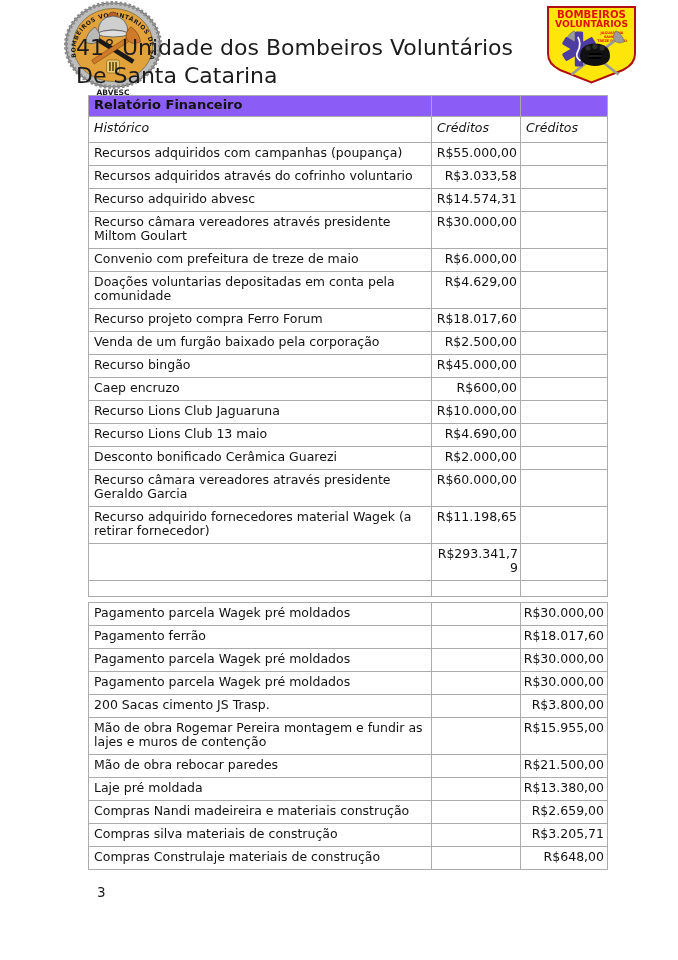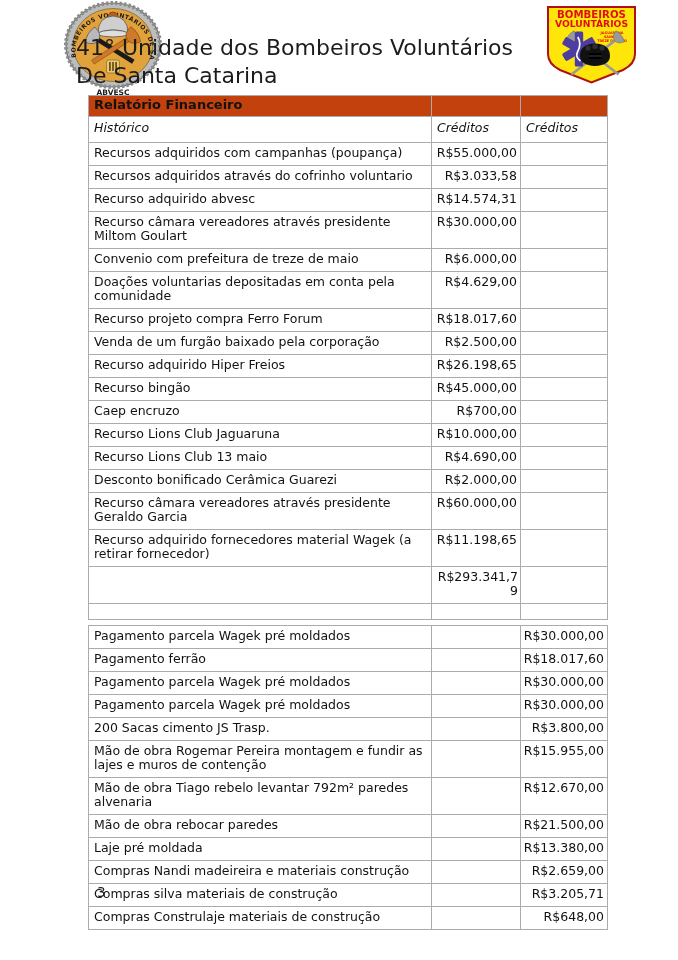--- a/index.html
+++ b/index.html
@@ -14,21 +14,21 @@
   .title{
     position:absolute;right:146px;top:34px;text-align:left;
     font-size:22px;line-height:28px;color:#1c1c1c;white-space:nowrap;
   }
   .title .l1{padding-right:19px;}
   
   .tables{position:absolute;left:88px;top:95px;width:519px;}
   table{border-collapse:collapse;table-layout:fixed;width:519px;font-size:12.5px;color:#121212;}
   table.debits{margin-top:5px;border-radius:14px;}
   td{border:1px solid #ababab;vertical-align:top;padding:3px 5px 5px 5px;line-height:1.12;overflow:hidden;}
-  tr.section td{background:#c2410c;font-weight:bold;font-size:13px;padding:2px 5px 3px 5px;height:15px;}
+  tr.section td{background:#8b5cf6;font-weight:bold;font-size:13px;padding:2px 5px 3px 5px;height:15px;}
   tr.colhead td{padding:4px 5px 7px 5px;font-style:italic;}
   td.money{text-align:right;padding-right:3px;padding-left:2px;}
   td.total-cell{text-align:right;word-break:break-all;padding-right:2px;padding-left:2px;}
   tr.spacer td{height:15px;padding:0;}
   .italic{}
   
   .pagenum{position:absolute;left:97px;top:884px;font-size:13.5px;color:#1a1a1a;}
 </style>
 </head>
 <body>
@@ -169,32 +169,27 @@
             <td class="cell-historico">Recurso projeto compra Ferro Forum</td>
             <td class="money">R$18.017,60</td>
             <td class="money"></td>
           </tr>
           <tr>
             <td class="cell-historico">Venda de um furgão baixado pela corporação</td>
             <td class="money">R$2.500,00</td>
             <td class="money"></td>
           </tr>
           <tr>
-            <td class="cell-historico">Recurso adquirido Hiper Freios</td>
-            <td class="money">R$26.198,65</td>
-            <td class="money"></td>
-          </tr>
-          <tr>
             <td class="cell-historico">Recurso bingão</td>
             <td class="money">R$45.000,00</td>
             <td class="money"></td>
           </tr>
           <tr>
             <td class="cell-historico">Caep encruzo</td>
-            <td class="money">R$700,00</td>
+            <td class="money">R$600,00</td>
             <td class="money"></td>
           </tr>
           <tr>
             <td class="cell-historico">Recurso Lions Club Jaguaruna</td>
             <td class="money">R$10.000,00</td>
             <td class="money"></td>
           </tr>
           <tr>
             <td class="cell-historico">Recurso Lions Club 13 maio</td>
             <td class="money">R$4.690,00</td>
@@ -259,25 +254,20 @@
             <td class="cell-historico">200 Sacas cimento JS Trasp.</td>
             <td class="money"></td>
             <td class="money">R$3.800,00</td>
           </tr>
           <tr>
             <td class="cell-historico">Mão de obra Rogemar Pereira montagem e fundir as lajes e muros de contenção</td>
             <td class="money"></td>
             <td class="money">R$15.955,00</td>
           </tr>
           <tr>
-            <td class="cell-historico">Mão de obra Tiago rebelo levantar 792m² paredes alvenaria</td>
-            <td class="money"></td>
-            <td class="money">R$12.670,00</td>
-          </tr>
-          <tr>
             <td class="cell-historico">Mão de obra rebocar paredes</td>
             <td class="money"></td>
             <td class="money">R$21.500,00</td>
           </tr>
           <tr>
             <td class="cell-historico">Laje pré moldada</td>
             <td class="money"></td>
             <td class="money">R$13.380,00</td>
           </tr>
           <tr>

